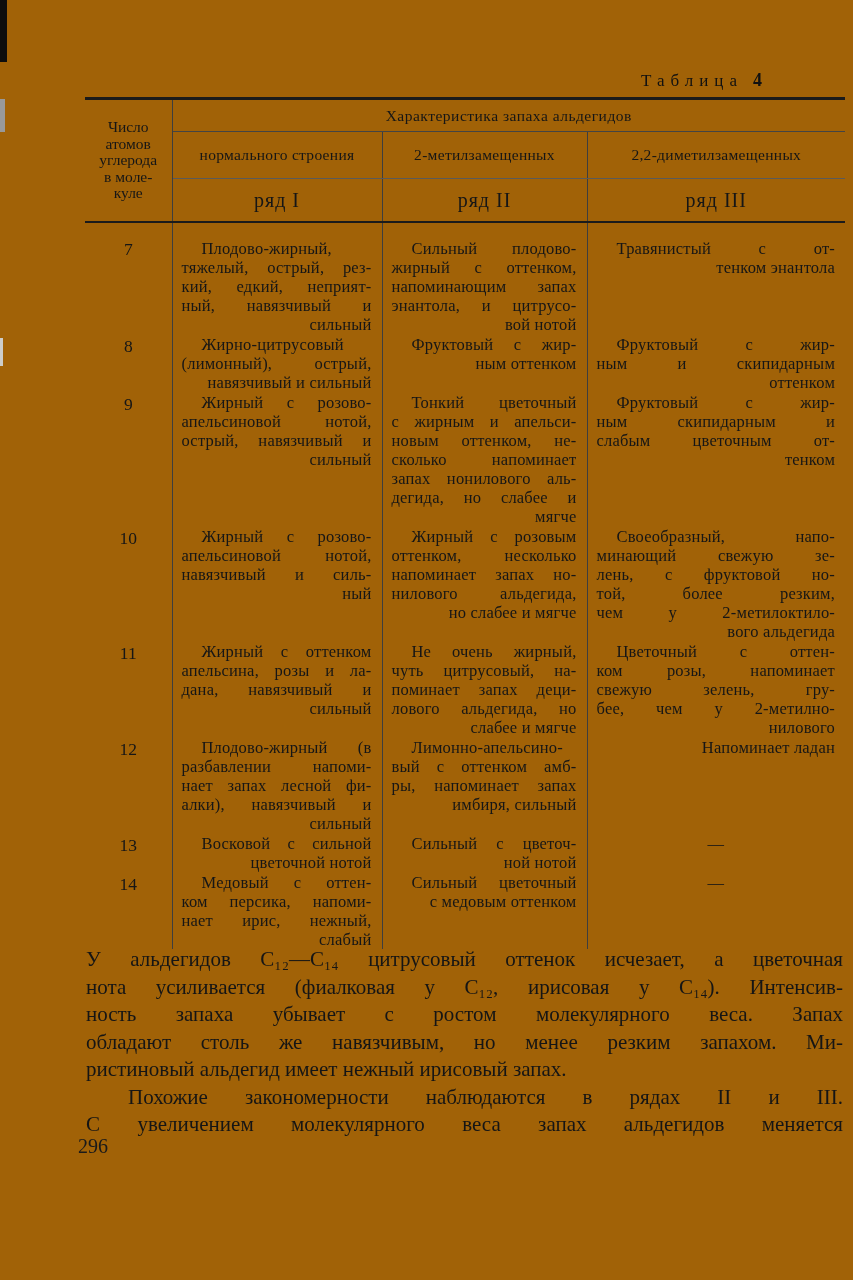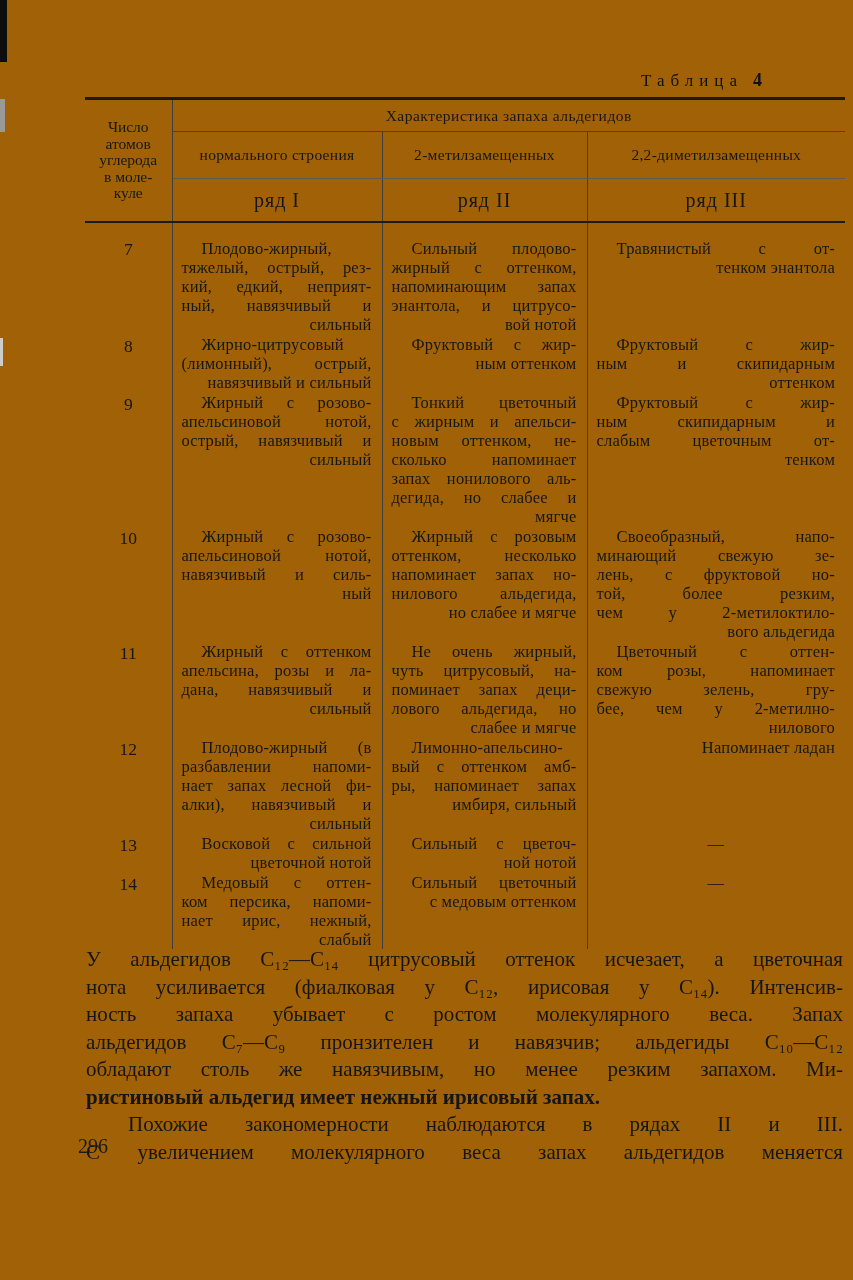--- a/index.html
+++ b/index.html
@@ -59,21 +59,21 @@
   .ln.first { text-indent:20px; }
   .ln.cell-last { text-align:right; text-align-last:auto; }
   .ln.dash-ln { text-align:center; text-align-last:center; text-indent:0; letter-spacing:0; }
   td.txt-cell .ln { white-space:normal; }
 
   .paras {
     position:absolute; left:86px; top:946px; width:757px;
     font-size:21px; line-height:27.5px; color:#151515;
   }
   .paras .pln { text-align:justify; text-align-last:justify; }
-  .paras .pln.p-last { text-align:left; text-align-last:auto;font-weight:bold; }
+  .paras .pln.p-last { text-align:left; text-align-last:auto; }
   .paras .pln.p-indent { text-indent:42px; }
 
   .page-number {
     position:absolute; left:78px; top:1135px; font-size:20px; color:#1a1a1a;
   }
 </style>
 </head>
 <body>
 
 <div class="page">
@@ -277,21 +277,20 @@
           </tr>
         </tbody>
     </table>
   </div>
 
   <div class="paras">
       <div>
         <div class="pln">У альдегидов C₁₂—C₁₄ цитрусовый оттенок исчезает, а цветочная</div>
         <div class="pln">нота усиливается (фиалковая у C₁₂, ирисовая у C₁₄). Интенсив-</div>
         <div class="pln">ность запаха убывает с ростом молекулярного веса. Запах</div>
-        <div class="pln">альдегидов C₇—C₉ пронзителен и навязчив; альдегиды C₁₀—C₁₂</div>
         <div class="pln">обладают столь же навязчивым, но менее резким запахом. Ми-</div>
         <div class="pln p-last">ристиновый альдегид имеет нежный ирисовый запах.</div>
       </div>
       <div>
         <div class="pln p-indent">Похожие закономерности наблюдаются в рядах II и III.</div>
         <div class="pln">С увеличением молекулярного веса запах альдегидов меняется</div>
       </div>
     </div>
 
   <div class="page-number">296</div>

